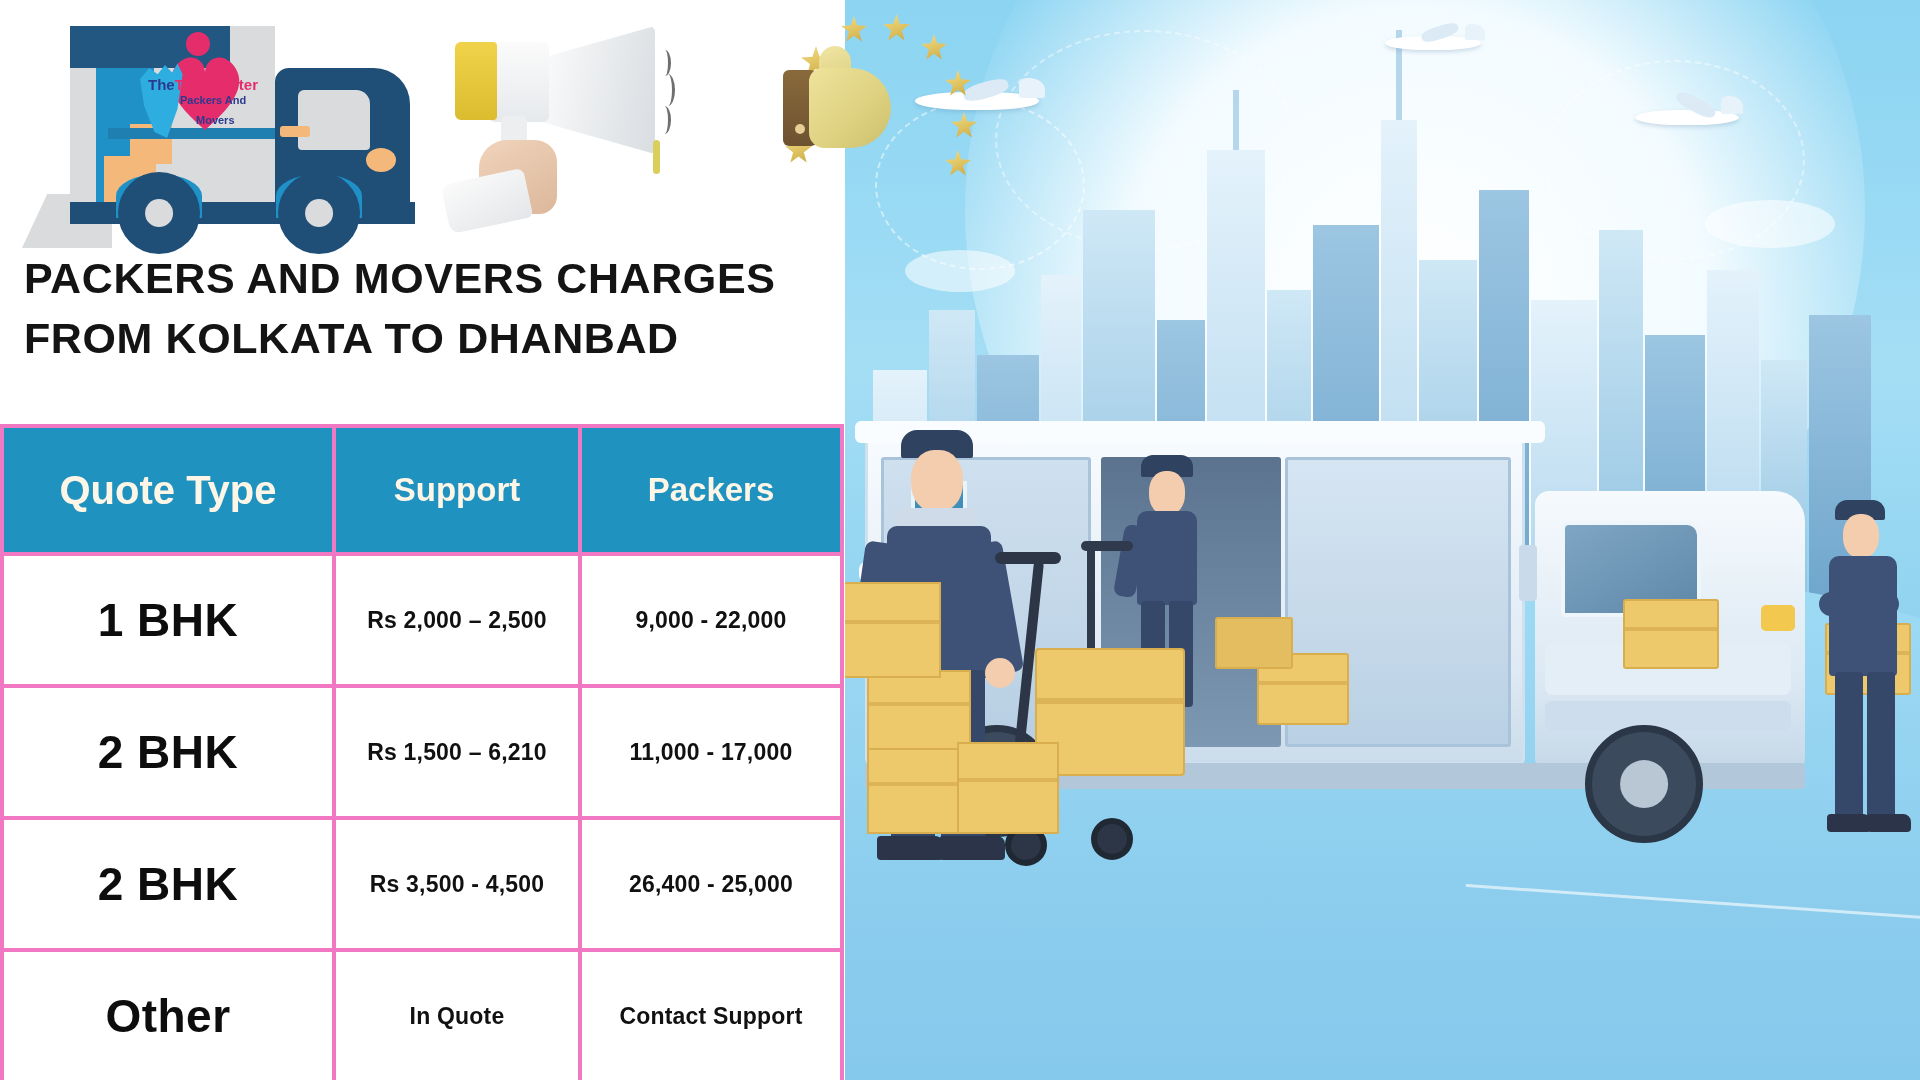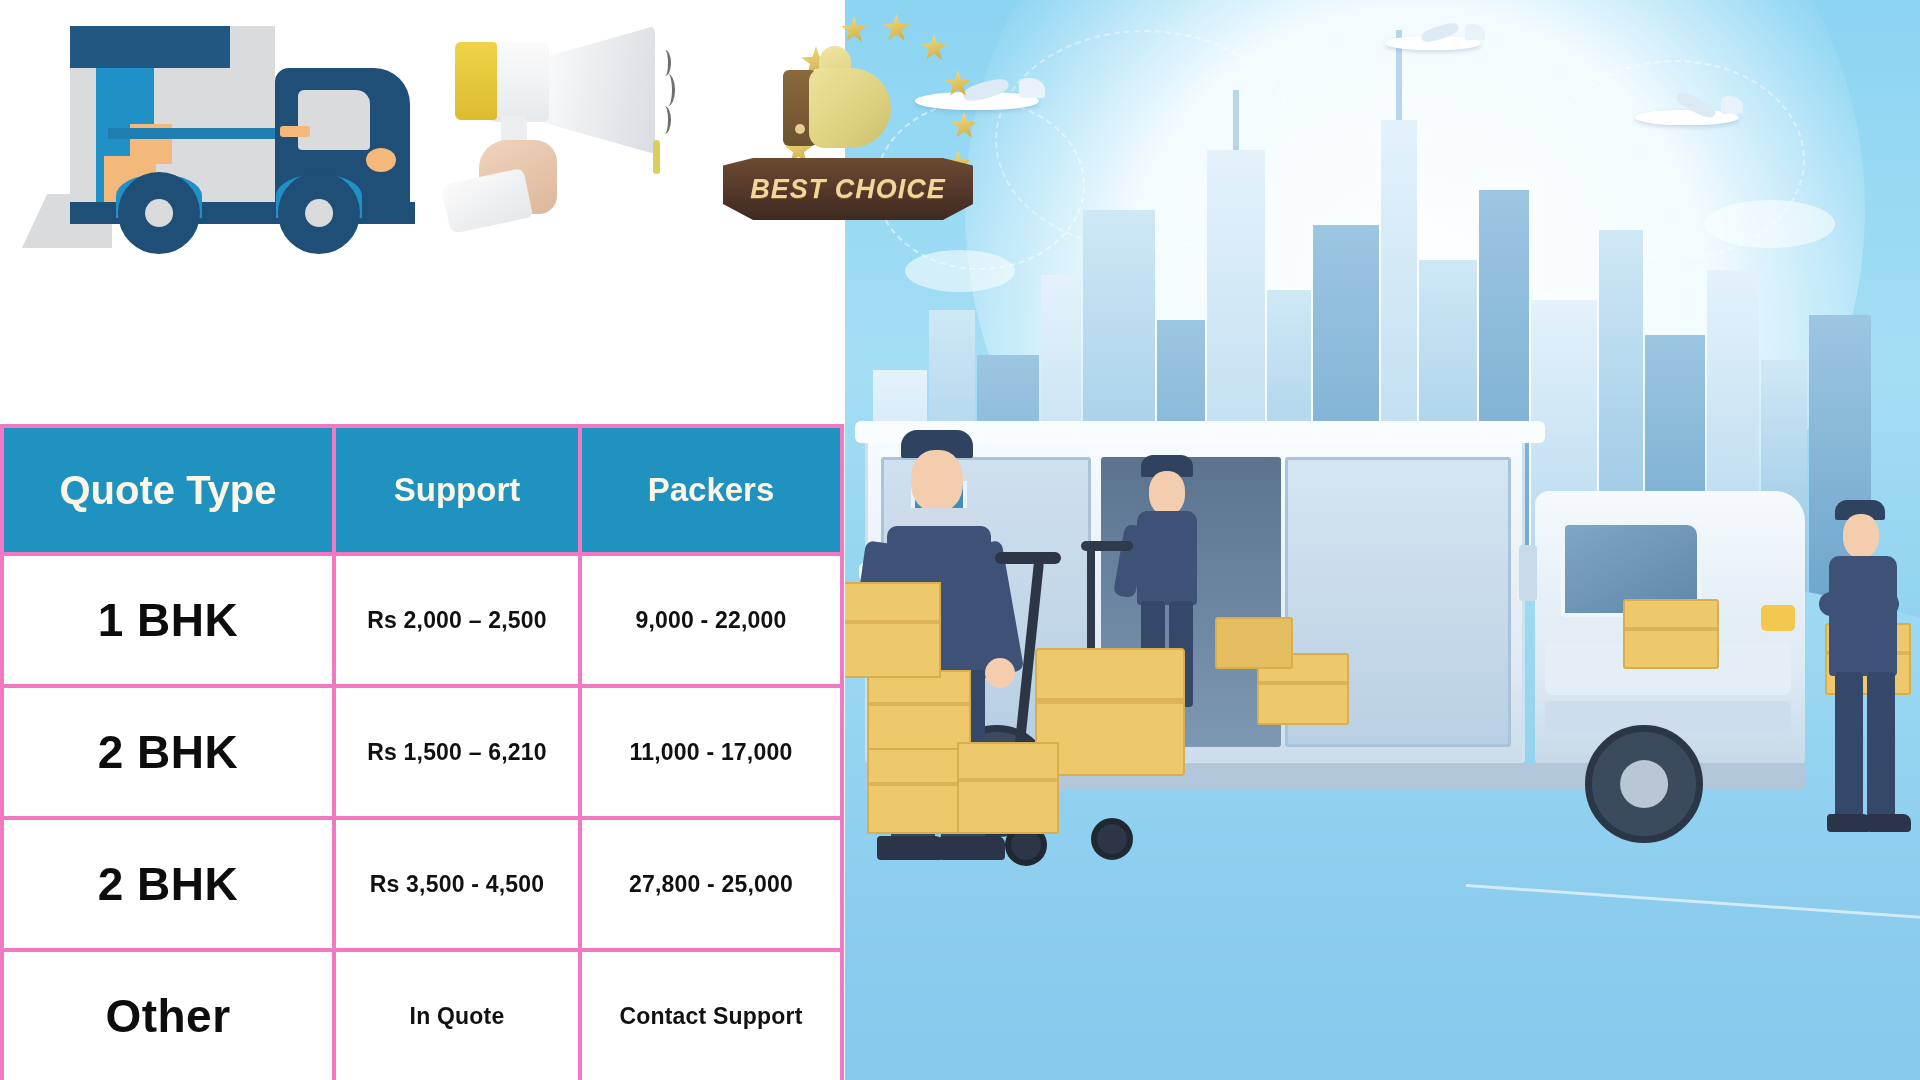--- a/index.html
+++ b/index.html
@@ -243,35 +243,47 @@
       <div class="lt lt-chassis"></div>
       <div class="lt lt-arch" style="left:108px; top:168px; width:86px; height:44px;"></div>
       <div class="lt lt-arch" style="left:268px; top:168px; width:86px; height:44px;"></div>
       <div class="lt lt-wheel" style="left:110px; top:166px; width:82px; height:82px;">
           <i></i>
         </div>
       <div class="lt lt-wheel" style="left:270px; top:166px; width:82px; height:82px;">
           <i></i>
         </div>
 
+      <div class="logo-wrap">
+        <div class="logo-heart"></div>
+        <div class="logo-person"></div>
+        <div class="logo-hand"></div>
+        <div class="logo-t1"><span>The</span><span class="b">Transporter</span></div>
+        <div class="logo-t2">Packers And</div>
+        <div class="logo-t3">Movers</div>
+      </div>
     </div>
 
     <div class="megaphone-art">
       <div class="mg-horn"></div>
       <div class="mg-barrel"></div>
       <div class="mg-battery"></div>
       <div class="mg-grip"></div>
       <div class="mg-hand"></div>
       <div class="mg-sleeve"></div>
       <div class="mg-wave" style="left:214px; top:42px; width:12px; height:26px;"></div>
       <div class="mg-wave" style="left:216px; top:66px; width:14px; height:32px;"></div>
       <div class="mg-wave" style="left:213px; top:98px; width:13px; height:28px;"></div>
       <div style="position:absolute;left:208px;top:132px;width:7px;height:34px;border-radius:4px;background:#d9cf5a;"></div>
     </div>
 
+    <div id="headline">
+      <div class="line">PACKERS AND MOVERS CHARGES</div>
+      <div class="line">FROM KOLKATA TO DHANBAD</div>
+    </div>
 
     <table id="charges-table">
       <colgroup>
           <col class="c1">
           <col class="c2">
           <col class="c3">
         </colgroup>
       <thead>
         <tr>
           <th class="h-move">Quote Type</th>
@@ -286,21 +298,21 @@
           <td class="cell-charge">9,000 - 22,000</td>
         </tr>
         <tr>
           <td class="cell-type">2 BHK</td>
           <td class="cell-pack">Rs 1,500 – 6,210</td>
           <td class="cell-charge">11,000 - 17,000</td>
         </tr>
         <tr>
           <td class="cell-type">2 BHK</td>
           <td class="cell-pack">Rs 3,500 - 4,500</td>
-          <td class="cell-charge">27,800 - 25,000</td>
+          <td class="cell-charge">26,400 - 25,000</td>
         </tr>
         <tr>
           <td class="cell-type">Other</td>
           <td class="cell-pack">In Quote</td>
           <td class="cell-charge">Contact Support</td>
         </tr>
       </tbody>
     </table>
   </div>
 
@@ -313,23 +325,20 @@
     <div class="star" style="left:198px; top:26px; width:26px; height:26px;"></div>
     <div class="star" style="left:222px; top:62px; width:26px; height:26px;"></div>
     <div class="star" style="left:228px; top:104px; width:26px; height:26px;"></div>
     <div class="star" style="left:222px; top:142px; width:26px; height:26px;"></div>
     <div class="thumb">
       <div class="cuff">
           <i></i>
         </div>
       <div class="up"></div>
       <div class="palm"></div>
-    </div>
-    <div class="ribbon">
-      <span class="ribbon-text">BEST CHOICE</span>
     </div>
   </div>
 
   <div id="right-panel">
     <div class="sky-glow"></div>
 
     <div class="dotpath" style="left:30px; top:100px; width:210px; height:170px; border-color:rgba(255,255,255,.5);"></div>
     <div class="dotpath" style="left:150px; top:30px; width:300px; height:220px; border-color:rgba(255,255,255,.42);"></div>
     <div class="dotpath" style="left:700px; top:60px; width:260px; height:200px; border-color:rgba(255,255,255,.45);"></div>
 

